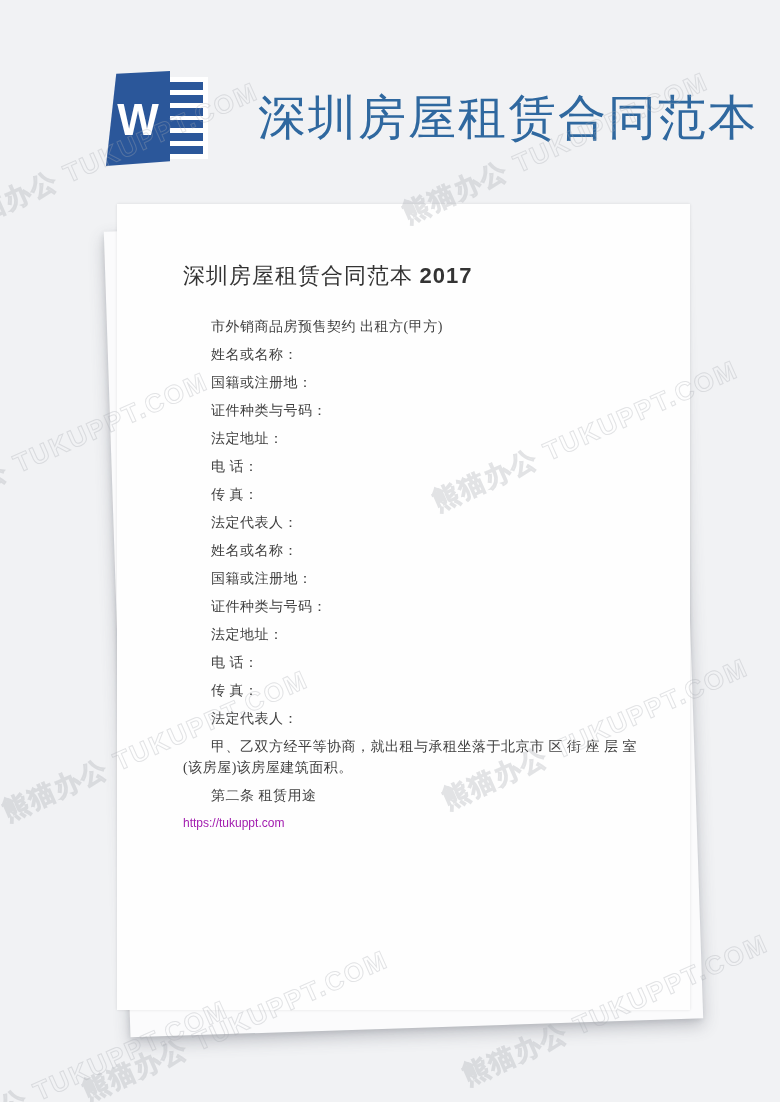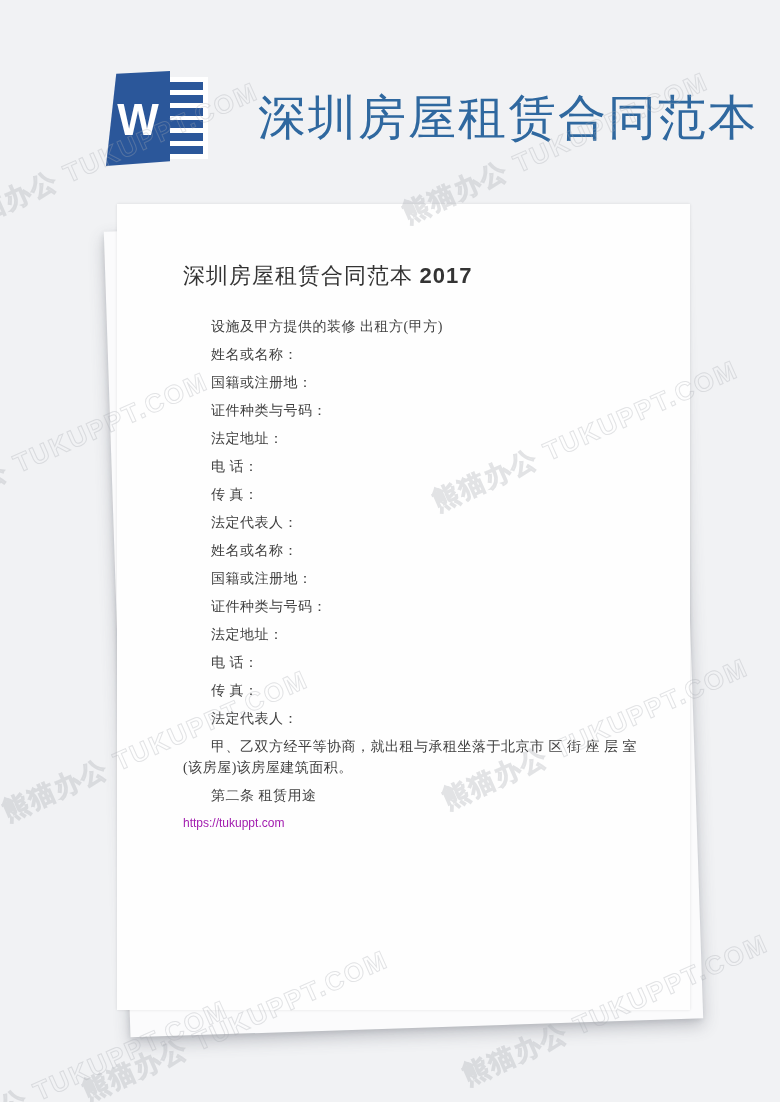--- a/index.html
+++ b/index.html
@@ -132,21 +132,21 @@
 
   <div class="doc-stack">
     <div class="page-back"></div>
 
     <div class="page-main">
       <div class="doc-heading">
         <span>深圳房屋租赁合同范本</span>
         <span class="year">2017</span>
       </div>
 
-      <p class="para">设施及甲方提供的装修 出租方(甲方)</p>
+      <p class="para">市外销商品房预售契约 出租方(甲方)</p>
       <p class="para">姓名或名称：</p>
       <p class="para">国籍或注册地：</p>
       <p class="para">证件种类与号码：</p>
       <p class="para">法定地址：</p>
       <p class="para">电 话：</p>
       <p class="para">传 真：</p>
       <p class="para">法定代表人：</p>
       <p class="para">姓名或名称：</p>
       <p class="para">国籍或注册地：</p>
       <p class="para">证件种类与号码：</p>

